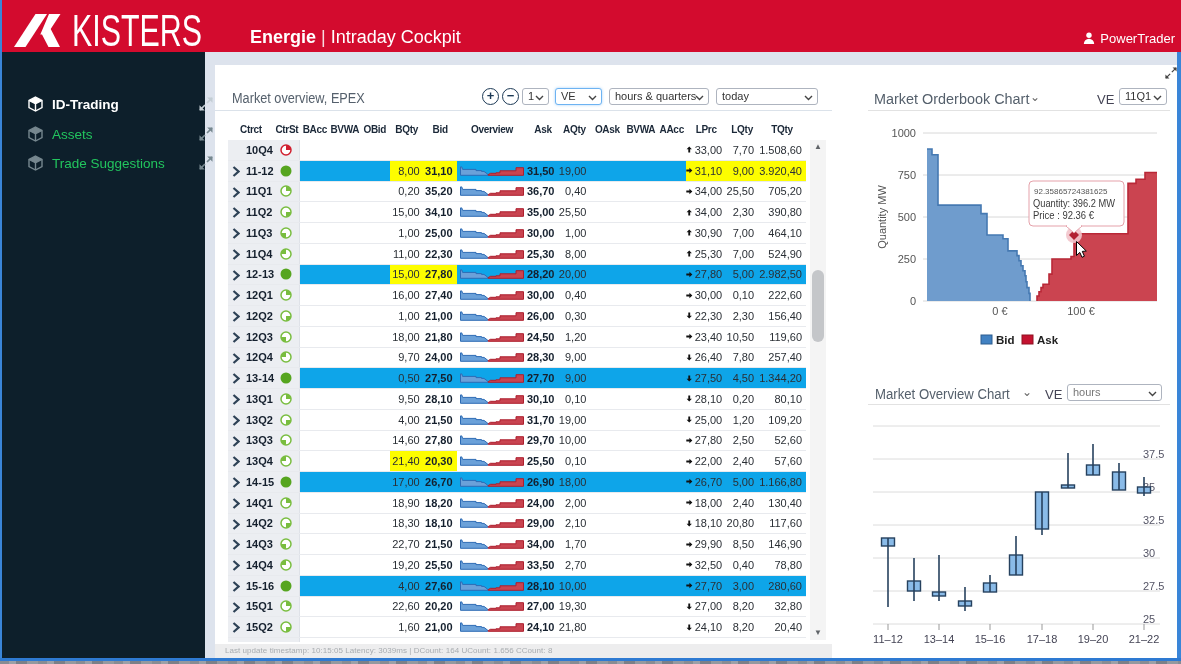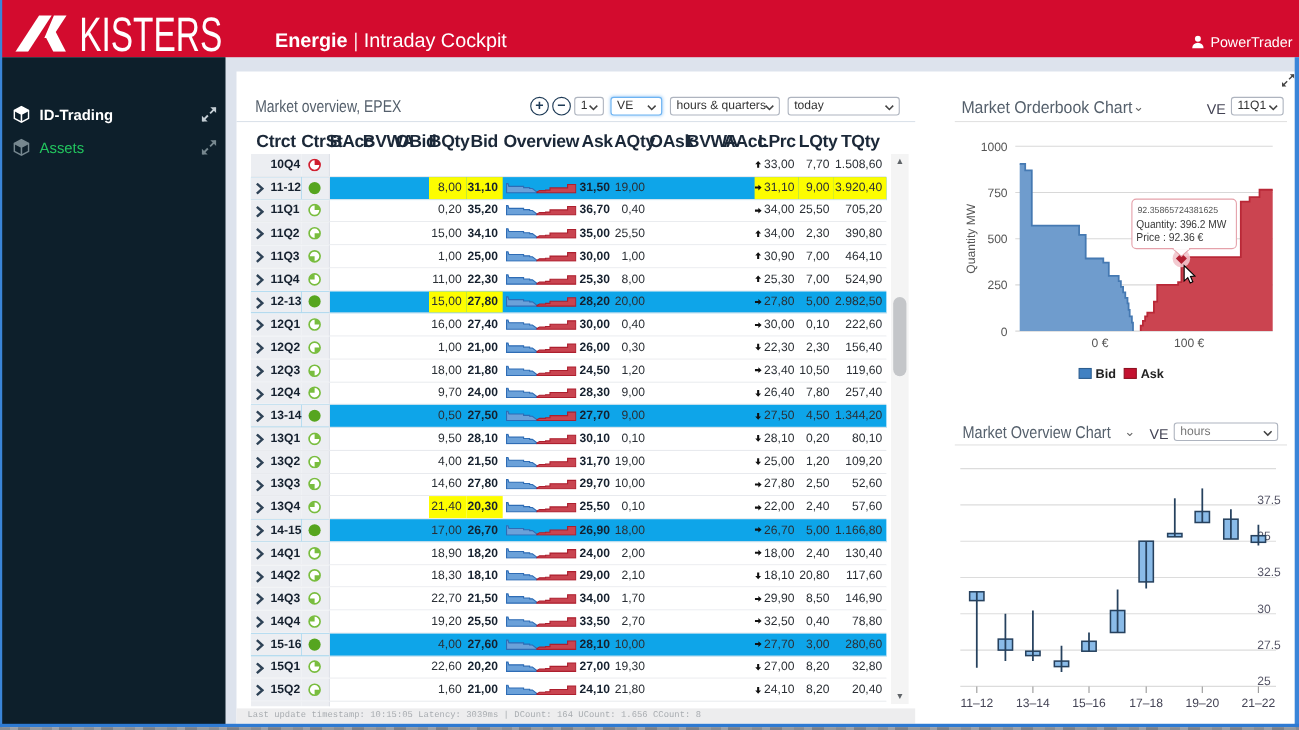--- a/index.html
+++ b/index.html
@@ -1,46 +1,46 @@
 <!DOCTYPE html>
 <html><head><meta charset="utf-8"><style>
 * { margin:0; padding:0; box-sizing:border-box; }
 html,body { width:1181px; height:664px; overflow:hidden; font-family:"Liberation Sans",sans-serif; background:#dde3ed; }
 .abs { position:absolute; }
 #hdr { position:absolute; left:0; top:0; width:1181px; height:52px; background:#d30b2e; }
 #hdr .title { position:absolute; left:250px; top:27px; font-size:18px; color:#fff; }
 #hdr .usr { position:absolute; right:6px; top:31px; font-size:13px; color:#fff; }
 #sbar { position:absolute; left:0; top:52px; width:205px; height:607px; background:#0d1f2b; }
-.snav { position:absolute; left:0; width:205px; height:22px; }
+.snav { position:absolute; left:16px; width:205px; height:22px; }
 .sic { position:absolute; left:12px; top:1px; }
 .stx { position:absolute; left:36px; top:2px; font-size:13.5px; color:#22c55e; white-space:nowrap; }
 .stx.on { color:#fff; font-weight:bold; }
 .sex { position:absolute; right:8px; top:2px; }
 #main { position:absolute; left:215px; top:65px; width:963px; height:593px; background:#fff; }
 .ptitle { font-size:15.5px; color:#55606c; white-space:nowrap; transform:scaleX(.84); transform-origin:0 50%; }
 .fsel { position:absolute; height:17px; border:1px solid #aeb4bf; border-radius:3px; background:#fff; font-size:11px; color:#333; line-height:15px; padding-left:5px; white-space:nowrap; }
 .fsel svg { position:absolute; right:4px; top:6px; }
 .circbtn { position:absolute; width:17px; height:17px; border:1.6px solid #1d3a56; border-radius:50%; color:#1d3a56; font-size:13px; font-weight:bold; text-align:center; line-height:13px; background:#fff; }
-#thead { position:absolute; left:228px; top:119px; width:578px; height:21px; display:flex; font-size:16px; letter-spacing:-0.3px; font-weight:bold; color:#1b2838; line-height:21px; }
+#thead { position:absolute; left:228px; top:119px; width:578px; height:21px; display:flex; font-size:10px; letter-spacing:-0.3px; font-weight:bold; color:#1b2838; line-height:21px; }
 #thead div { text-align:center; white-space:nowrap; }
 #theadline { position:absolute; left:215px; top:110px; width:617px; height:1px; background:#dbe2ea; }
 .row { position:relative; width:578px; height:20.75px; display:flex; border-bottom:1px solid #e8eaee; background:#fff; font-size:11px; color:#2a2f35; }
 .row.block { background:#0ea5e9; }
 .c { height:100%; display:flex; align-items:center; justify-content:flex-end; padding-right:4px; white-space:nowrap; }
 .c.b, .b { font-weight:bold; color:#15202e; }
 .c1 { position:relative; width:46px; background:#eceef2; justify-content:flex-start; padding-left:18px; font-weight:bold; color:#15202e; }
 .c2 { width:26px; background:#eceef2; justify-content:center; padding-right:0; border-right:1px solid #dfe2e8; }
 .w34 { width:34px; } .w33 { width:33px; } .w29 { width:29px; } .w31 { width:31px; }
 .w30 { width:30px; } .w32 { width:32px; } .w40 { width:40px; } .w48 { width:48px; }
 .ov { width:71px; justify-content:center; padding-right:0; }
 .hl { background:#fdfd00; }
 .chev { position:absolute; left:4px; top:5px; }
 #rows { position:absolute; left:228px; top:140px; height:502px; overflow:hidden; }
 #sbarV { position:absolute; left:810px; top:140px; width:16px; height:500px; background:#f4f4f4; }
-#status { position:absolute; left:215px; top:644px; width:617px; height:14px; background:#ededee; font-family:Liberation Mono, monospace; font-size:8px; color:#a8acb0; line-height:14px; padding-left:10px; white-space:pre; letter-spacing:0.05px; }
+#status { position:absolute; left:215px; top:644px; width:617px; height:14px; background:#ededee; font-family:Liberation Sans, sans-serif; font-size:8px; color:#a8acb0; line-height:14px; padding-left:10px; white-space:pre; letter-spacing:0.05px; }
 .rule { position:absolute; height:1px; background:#e2e2e2; }
 .exic { position:absolute; }
 #bluebL { position:absolute; left:0; top:0; width:2px; height:664px; background:#3a85d8; }
 #bluebR { position:absolute; right:0; top:52px; width:4px; height:612px; background:#3a85d8; }
 #bot1 { position:absolute; left:0; top:658px; width:1181px; height:3px; background:#2e7ad2; }
 #bot2 { position:absolute; left:0; top:661px; width:1181px; height:3px; background:repeating-linear-gradient(90deg,#878c93 0 9px,#9ba0a7 9px 16px,#7b8088 16px 27px,#94999f 27px 38px); }
 </style></head>
 <body>
 <div id="hdr">
   <svg width="56" height="40" viewBox="0 0 56 40" style="position:absolute;left:6px;top:7px">
@@ -69,20 +69,32 @@
           <path d="M8.2 0.5 L13.5 0.5 L13.5 5.8 Z M5.8 13.5 L0.5 13.5 L0.5 8.2 Z" fill="#c3cdd4"></path>
         </svg></span>
     </div>
 <div class="snav" style="top:73px">
       <span class="sic"><svg width="15" height="16" viewBox="0 0 15 16">
           <path d="M7.5 1 L14 4.4 L14 11.6 L7.5 15 L1 11.6 L1 4.4 Z" fill="none" stroke="#76878f" stroke-width="1.4"></path>
           <path d="M1 4.4 L7.5 7.8 L14 4.4 M7.5 7.8 L7.5 15" fill="none" stroke="#76878f" stroke-width="1.4"></path>
           <path d="M7.5 1 L14 4.4 L7.5 7.8 L1 4.4 Z" fill="#76878f"></path>
         </svg></span>
       <span class="stx">Assets</span>
+      <span class="sex"><svg width="14" height="14" viewBox="0 0 14 14">
+          <path d="M13 1 L8 6 M1 13 L6 8" fill="none" stroke="#76878f" stroke-width="1.7"></path>
+          <path d="M8.2 0.5 L13.5 0.5 L13.5 5.8 Z M5.8 13.5 L0.5 13.5 L0.5 8.2 Z" fill="#76878f"></path>
+        </svg></span>
+    </div>
+<div class="snav" style="top:102px">
+      <span class="sic"><svg width="15" height="16" viewBox="0 0 15 16">
+          <path d="M7.5 1 L14 4.4 L14 11.6 L7.5 15 L1 11.6 L1 4.4 Z" fill="none" stroke="#76878f" stroke-width="1.4"></path>
+          <path d="M1 4.4 L7.5 7.8 L14 4.4 M7.5 7.8 L7.5 15" fill="none" stroke="#76878f" stroke-width="1.4"></path>
+          <path d="M7.5 1 L14 4.4 L7.5 7.8 L1 4.4 Z" fill="#76878f"></path>
+        </svg></span>
+      <span class="stx">Trade Suggestions</span>
       <span class="sex"><svg width="14" height="14" viewBox="0 0 14 14">
           <path d="M13 1 L8 6 M1 13 L6 8" fill="none" stroke="#76878f" stroke-width="1.7"></path>
           <path d="M8.2 0.5 L13.5 0.5 L13.5 5.8 Z M5.8 13.5 L0.5 13.5 L0.5 8.2 Z" fill="#76878f"></path>
         </svg></span>
     </div>
 </div>
 <div id="main"></div>
 <div class="abs ptitle" style="left:232px;top:89px;transform:scaleX(.82)">Market overview, EPEX</div>
 <div class="circbtn" style="left:482px;top:88px">+</div>
 <div class="circbtn" style="left:502px;top:88px">−</div>

